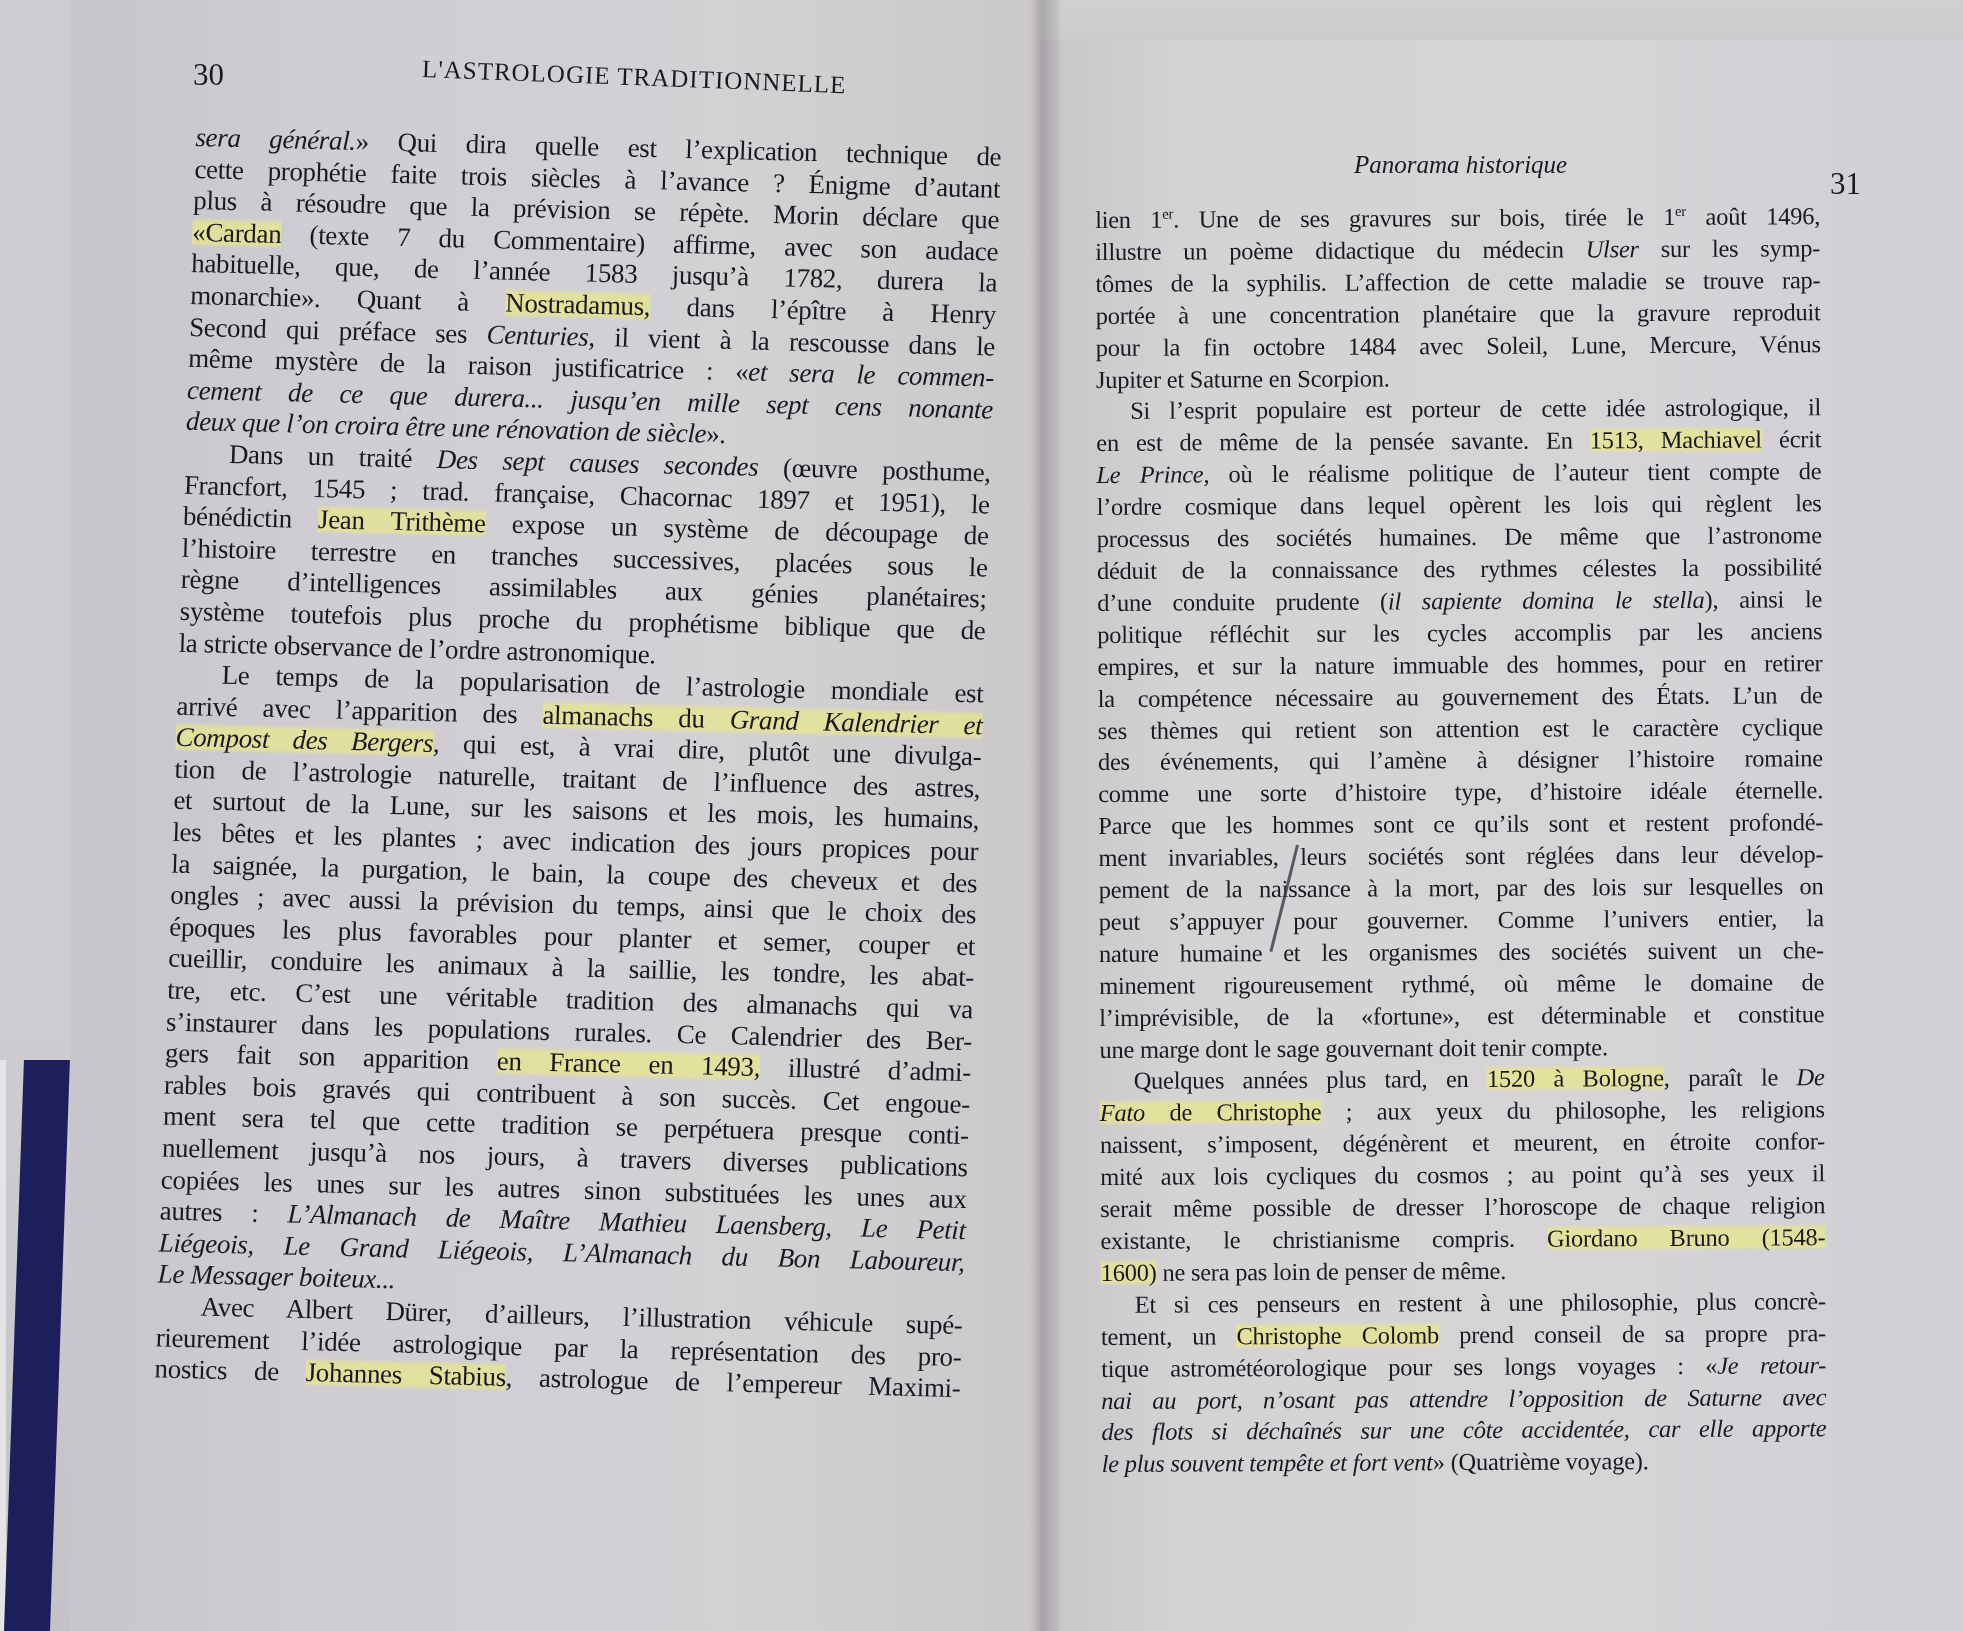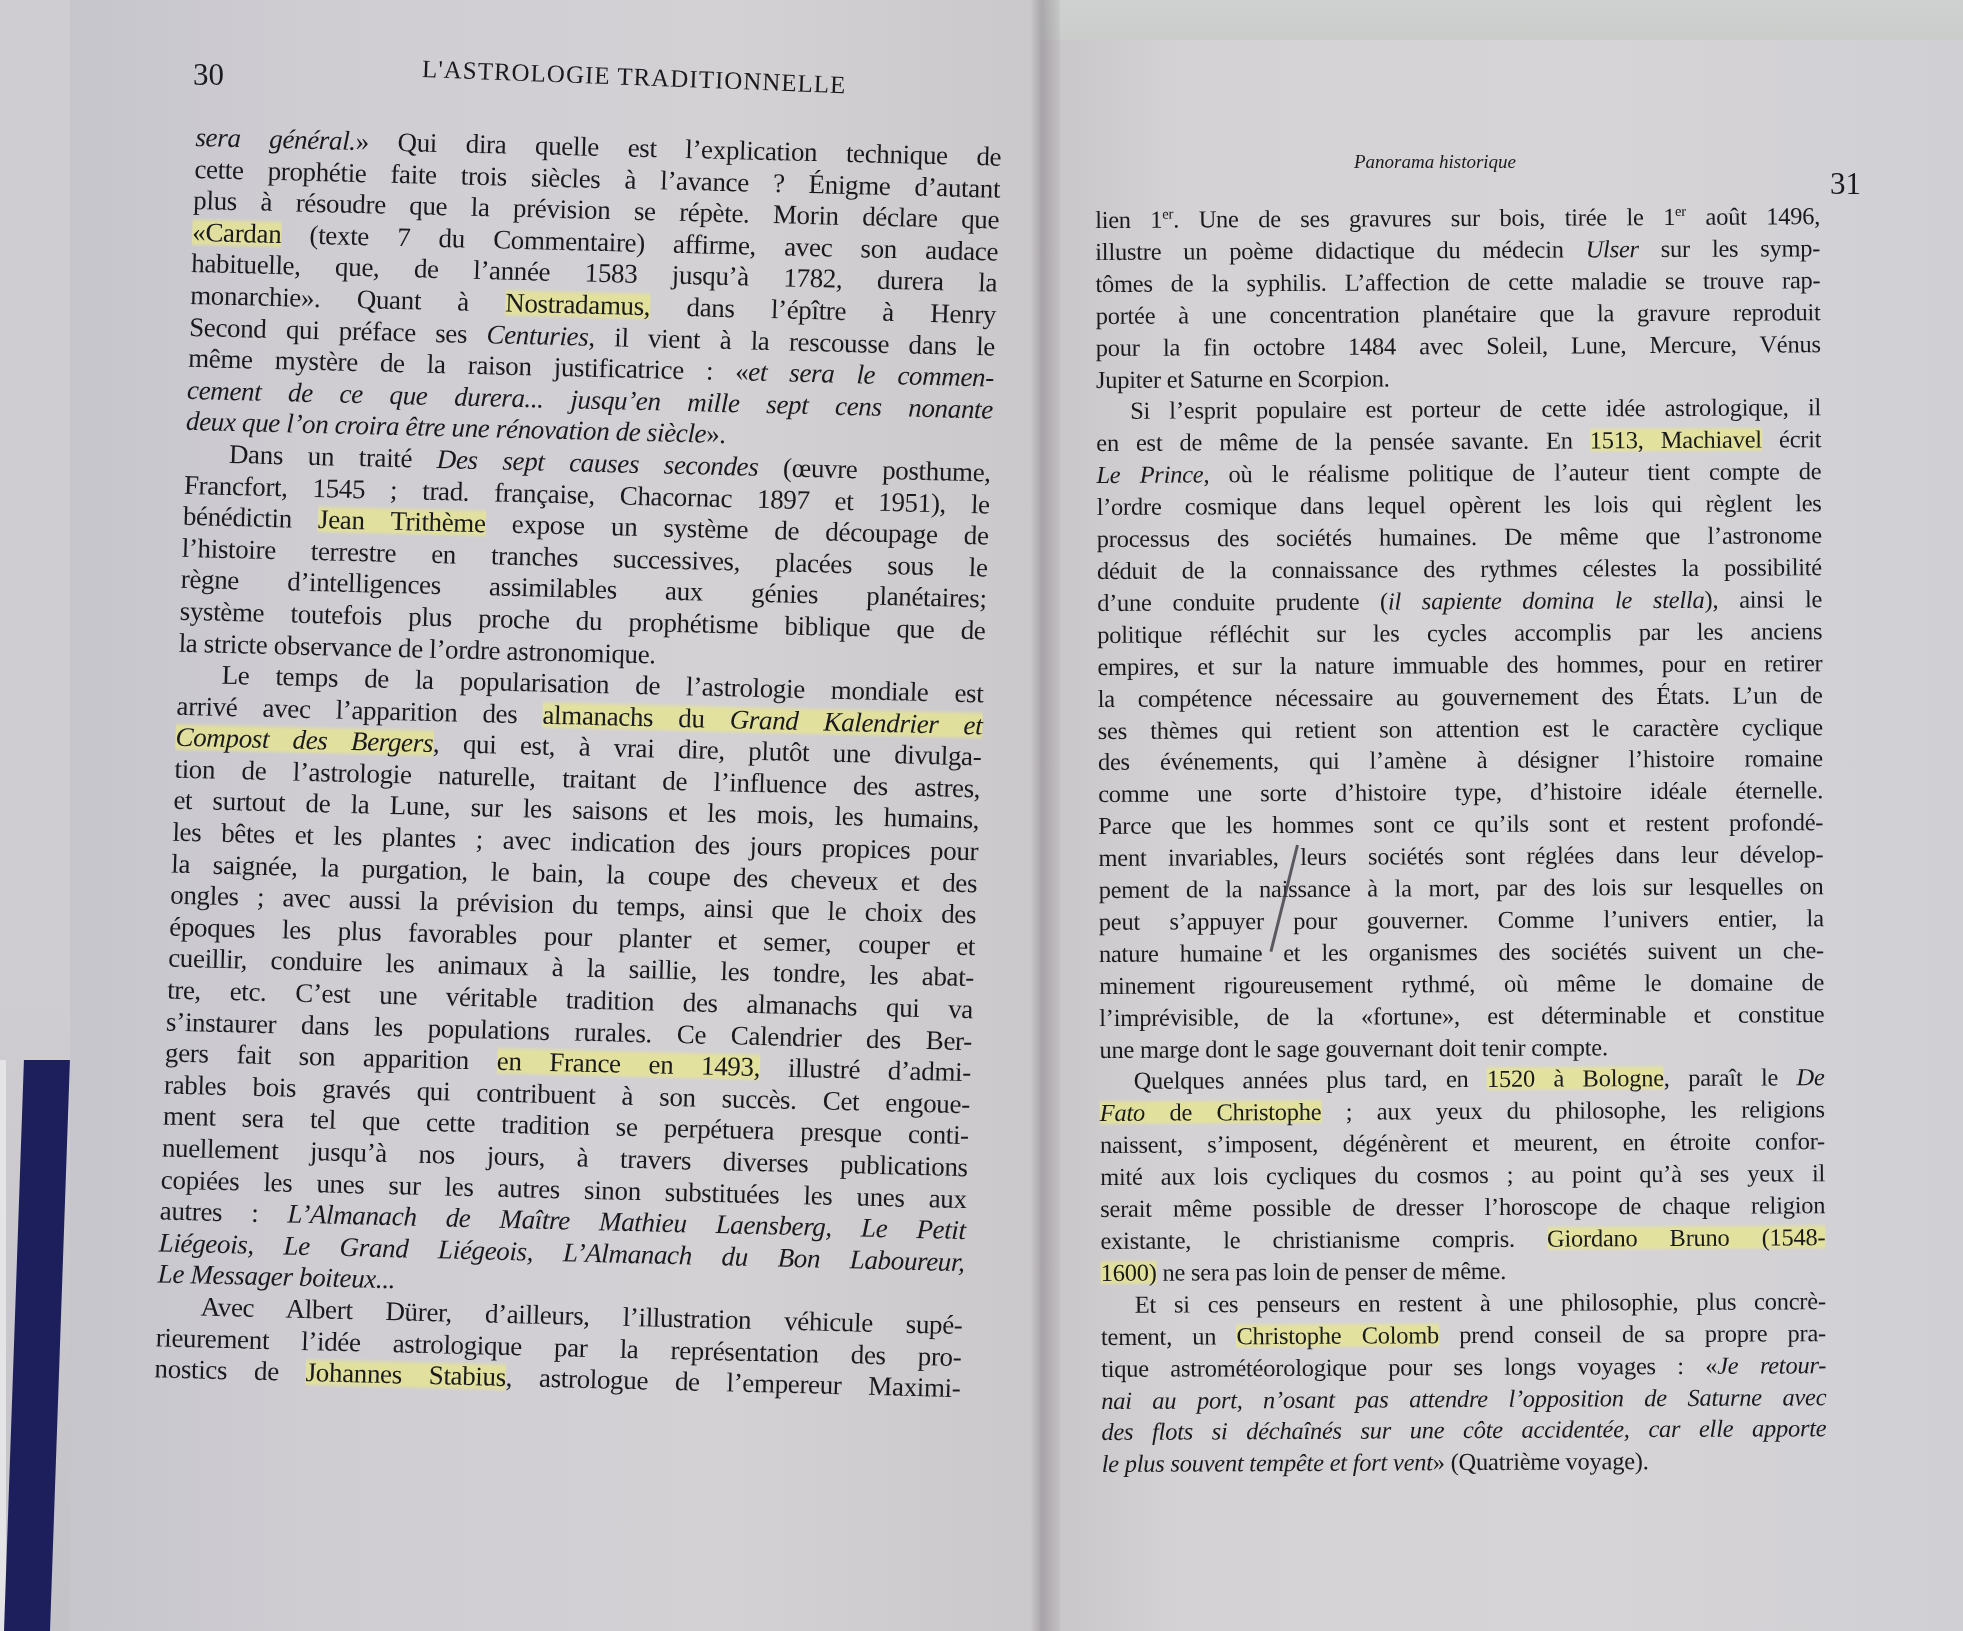--- a/index.html
+++ b/index.html
@@ -96,21 +96,21 @@
       font-size: 25px;
       letter-spacing: 1px;
       transform: rotate(2.2deg);
       transform-origin: left center;
       white-space: nowrap;
     }
     .running-head-right {
       position: absolute;
       left: 1354px;
       top: 151px;
-      font-size: 19px;
+      font-size: 25px;
       font-style: italic;
       white-space: nowrap;
     }
 
     
     .text-col {
       position: absolute;
       font-size: 27px;
       line-height: 31.6px;
       text-align: justify;

